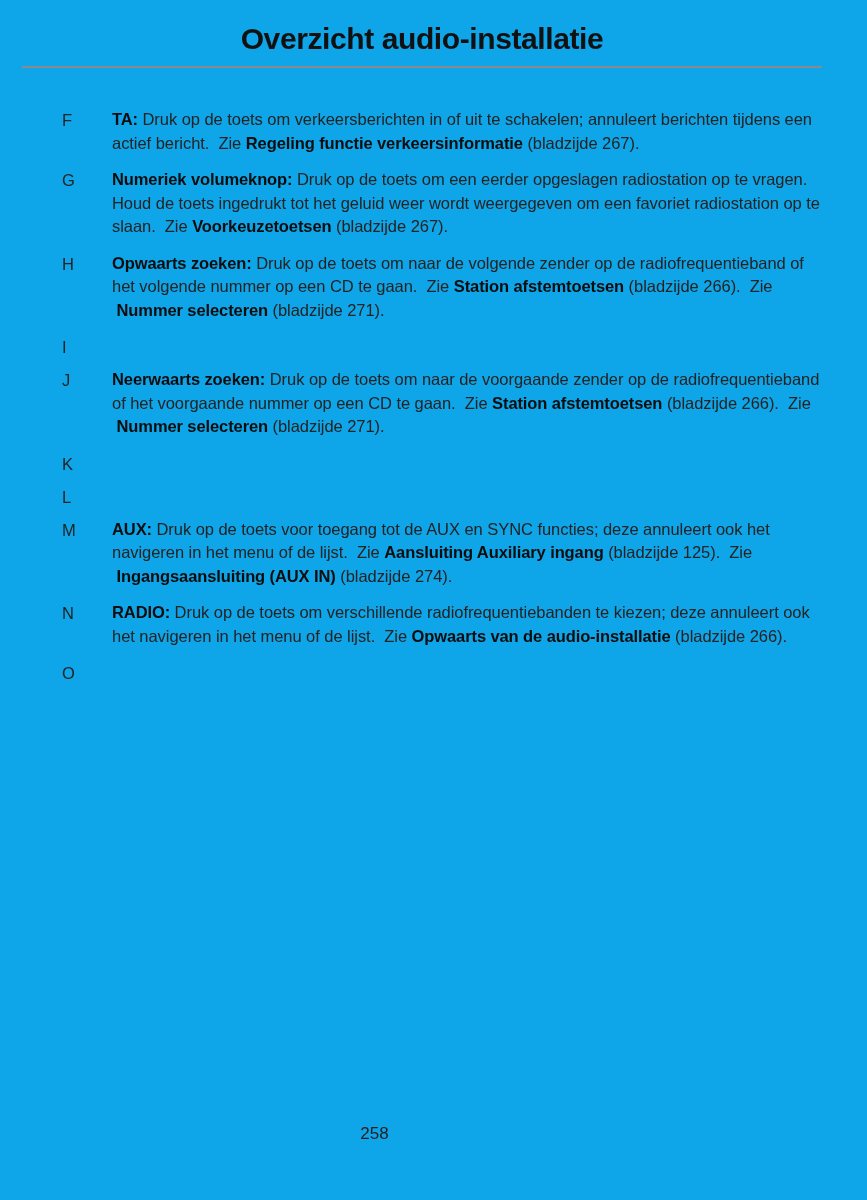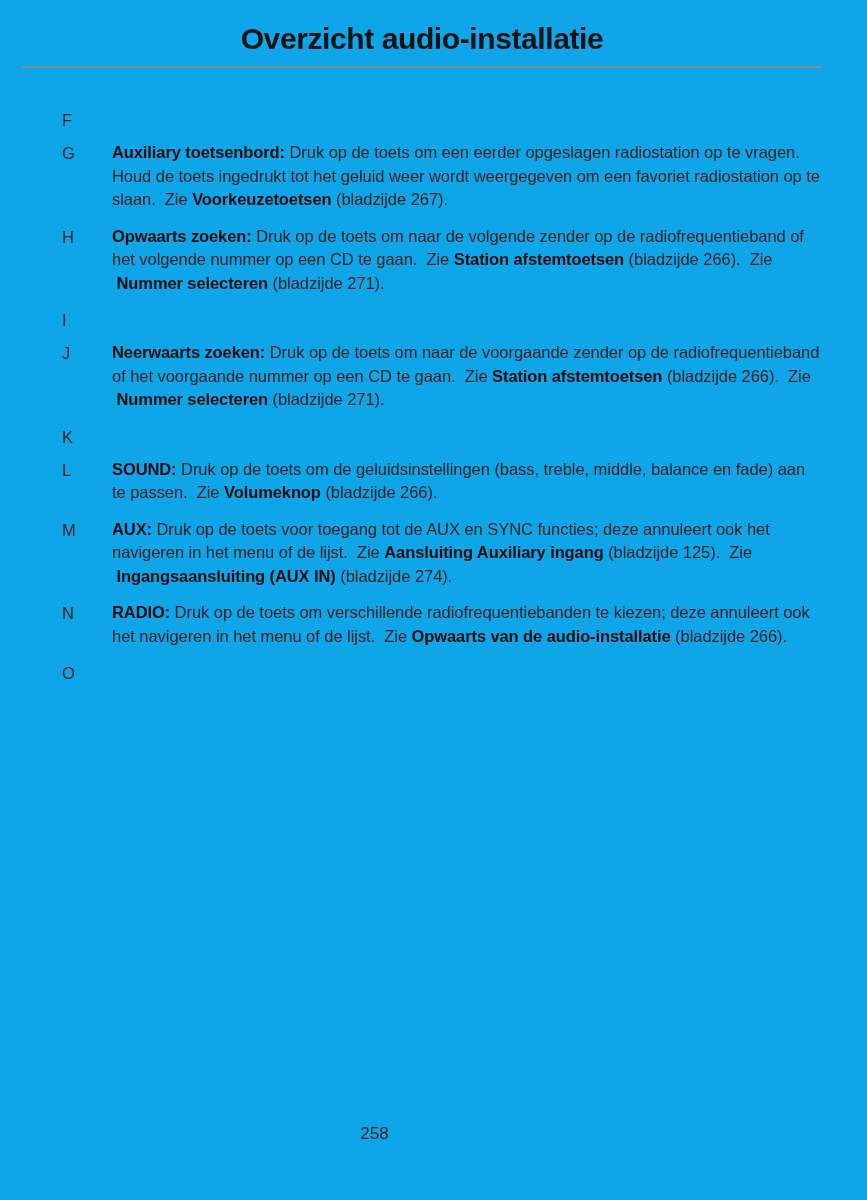--- a/index.html
+++ b/index.html
@@ -114,42 +114,42 @@
 
 <div class="page">
 
   <div class="page-title">Overzicht audio-installatie</div>
 
   <div class="title-rule"></div>
 
   <div class="entries" id="entries-container">
       <div class="entry">
         <div class="entry-letter">F</div>
+        <div class="entry-text"><b>TA:</b><span> Druk op de toets om verkeersberichten in of uit te schakelen; annuleert berichten tijdens een actief bericht.</span><span class="gap">  </span><span>Zie</span><span class="gap"> </span><b>Regeling functie verkeersinformatie</b><span> (bladzijde 267).</span></div>
       </div>
       <div class="entry">
         <div class="entry-letter">G</div>
-        <div class="entry-text"><b>Auxiliary toetsenbord:</b><span> Druk op de toets om een eerder opgeslagen radiostation op te vragen. Houd de toets ingedrukt tot het geluid weer wordt weergegeven om een favoriet radiostation op te slaan.</span><span class="gap">  </span><span>Zie</span><span class="gap"> </span><b>Voorkeuzetoetsen</b><span> (bladzijde 267).</span></div>
+        <div class="entry-text"><b>Numeriek volumeknop:</b><span> Druk op de toets om een eerder opgeslagen radiostation op te vragen. Houd de toets ingedrukt tot het geluid weer wordt weergegeven om een favoriet radiostation op te slaan.</span><span class="gap">  </span><span>Zie</span><span class="gap"> </span><b>Voorkeuzetoetsen</b><span> (bladzijde 267).</span></div>
       </div>
       <div class="entry">
         <div class="entry-letter">H</div>
         <div class="entry-text"><b>Opwaarts zoeken:</b><span> Druk op de toets om naar de volgende zender op de radiofrequentieband of het volgende nummer op een CD te gaan.</span><span class="gap">  </span><span>Zie</span><span class="gap"> </span><b>Station afstemtoetsen</b><span> (bladzijde 266).</span><span class="gap">  </span><span>Zie</span><span class="gap"> </span><b>Nummer selecteren</b><span> (bladzijde 271).</span></div>
       </div>
       <div class="entry">
         <div class="entry-letter">I</div>
       </div>
       <div class="entry">
         <div class="entry-letter">J</div>
         <div class="entry-text"><b>Neerwaarts zoeken:</b><span> Druk op de toets om naar de voorgaande zender op de radiofrequentieband of het voorgaande nummer op een CD te gaan.</span><span class="gap">  </span><span>Zie</span><span class="gap"> </span><b>Station afstemtoetsen</b><span> (bladzijde 266).</span><span class="gap">  </span><span>Zie</span><span class="gap"> </span><b>Nummer selecteren</b><span> (bladzijde 271).</span></div>
       </div>
       <div class="entry">
         <div class="entry-letter">K</div>
       </div>
       <div class="entry">
         <div class="entry-letter">L</div>
-        <div class="entry-text"><b>SOUND:</b><span> Druk op de toets om de geluidsinstellingen (bass, treble, middle, balance en fade) aan te passen.</span><span class="gap">  </span><span>Zie</span><span class="gap"> </span><b>Volumeknop</b><span> (bladzijde 266).</span></div>
       </div>
       <div class="entry">
         <div class="entry-letter">M</div>
         <div class="entry-text"><b>AUX:</b><span> Druk op de toets voor toegang tot de AUX en SYNC functies; deze annuleert ook het navigeren in het menu of de lijst.</span><span class="gap">  </span><span>Zie</span><span class="gap"> </span><b>Aansluiting Auxiliary ingang</b><span> (bladzijde 125).</span><span class="gap">  </span><span>Zie</span><span class="gap"> </span><b>Ingangsaansluiting (AUX IN)</b><span> (bladzijde 274).</span></div>
       </div>
       <div class="entry">
         <div class="entry-letter">N</div>
         <div class="entry-text"><b>RADIO:</b><span> Druk op de toets om verschillende radiofrequentiebanden te kiezen; deze annuleert ook het navigeren in het menu of de lijst.</span><span class="gap">  </span><span>Zie</span><span class="gap"> </span><b>Opwaarts van de audio-installatie</b><span> (bladzijde 266).</span></div>
       </div>
       <div class="entry">

